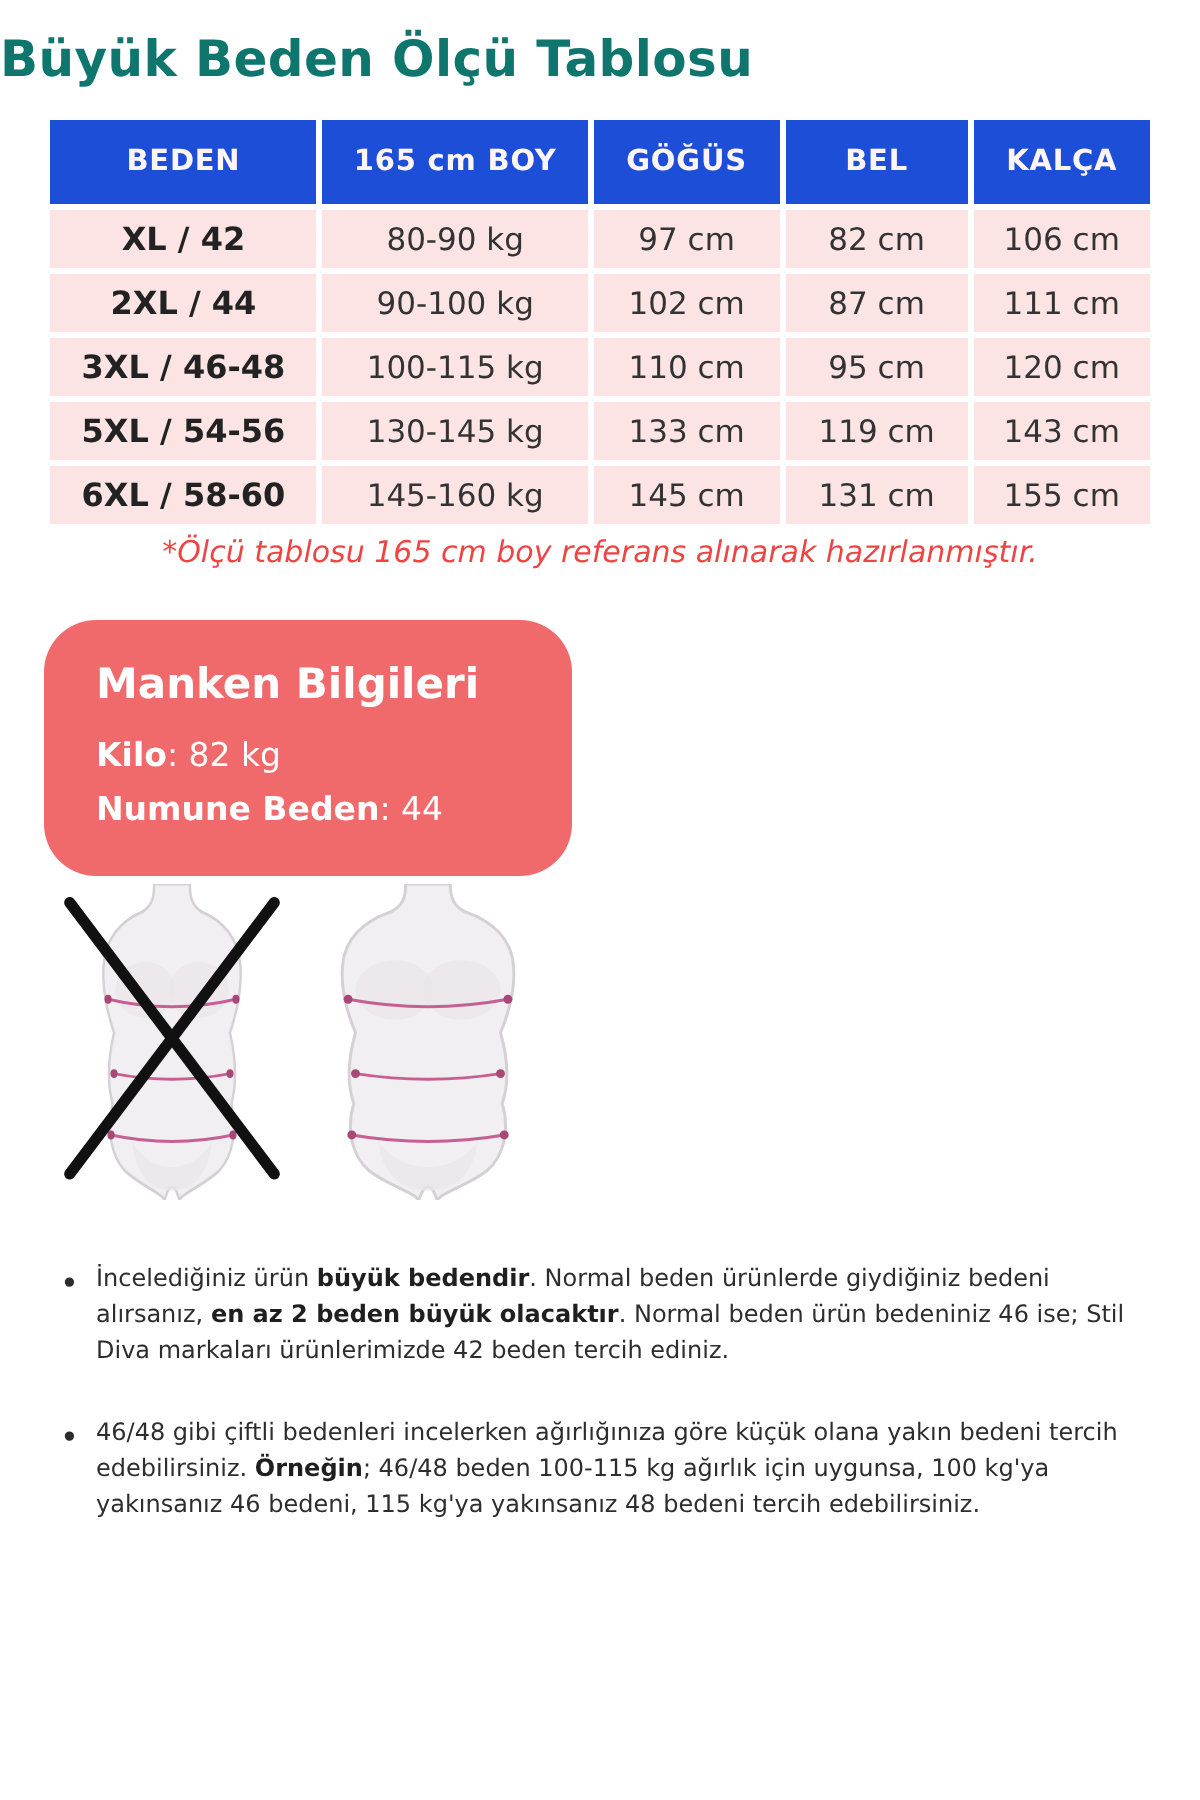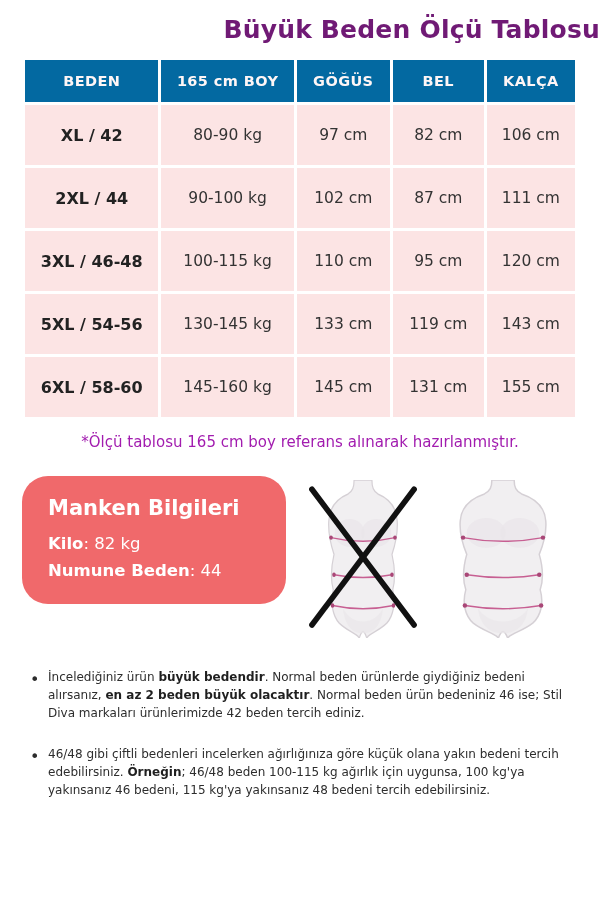--- a/index.html
+++ b/index.html
@@ -8,75 +8,77 @@
     width: 600px;
     height: 900px;
     font-family: "DejaVu Sans", "Liberation Sans", sans-serif;
     color: #2e2e2e;
     overflow: hidden;
   }
   .page { width: 600px; height: 900px; padding-top: 15px; }
 
   
   .title {
-    text-align: right;
-    color: #701a75;
+    text-align: left;
+    color: #0f766e;
     font-size: 25px;
     font-weight: 800;
     letter-spacing: 0.2px;
   }
 
   
   table.size-table {
     width: 556px;
     margin: 13px auto 0 auto;
     border-collapse: separate;
     border-spacing: 3px;
     table-layout: fixed;
   }
   table.size-table col.c0 { width: 24.8%; }
   table.size-table col.c1 { width: 24.6%; }
   table.size-table col.c2 { width: 17.3%; }
   table.size-table col.c3 { width: 16.9%; }
   table.size-table col.c4 { width: 16.4%; }
   table.size-table th {
-    background: #0369a1;
+    background: #1d4ed8;
     color: #fef6f6;
     font-size: 14.5px;
     font-weight: 700;
     height: 42px;
     text-align: center;
     letter-spacing: 0.4px;
   }
   table.size-table td {
     background: #fce4e4;
-    height: 60px;
+    height: 29px;
     text-align: center;
     font-size: 15.5px;
     color: #333333;
   }
   table.size-table td.size-col {
     font-weight: 700;
     color: #222222;
     font-size: 16px;
   }
 
   
   .footnote {
     text-align: center;
     font-size: 15px;
-    color: #a21caf;
-    margin-top: 13px;
+    color: #ef4444;
+    margin-top: 2px;
+    font-style: italic;
   }
 
   
   .info-section {
     display: flex;
     margin: 25px 20px 0 22px;
     align-items: flex-start;
+    flex-direction: column;
   }
   .model-box {
     background: #f0696b;
     border-radius: 26px;
     color: #ffffff;
     width: 264px;
     padding: 20px 24px 20px 26px;
     flex-shrink: 0;
   }
   .model-box .mb-title {

